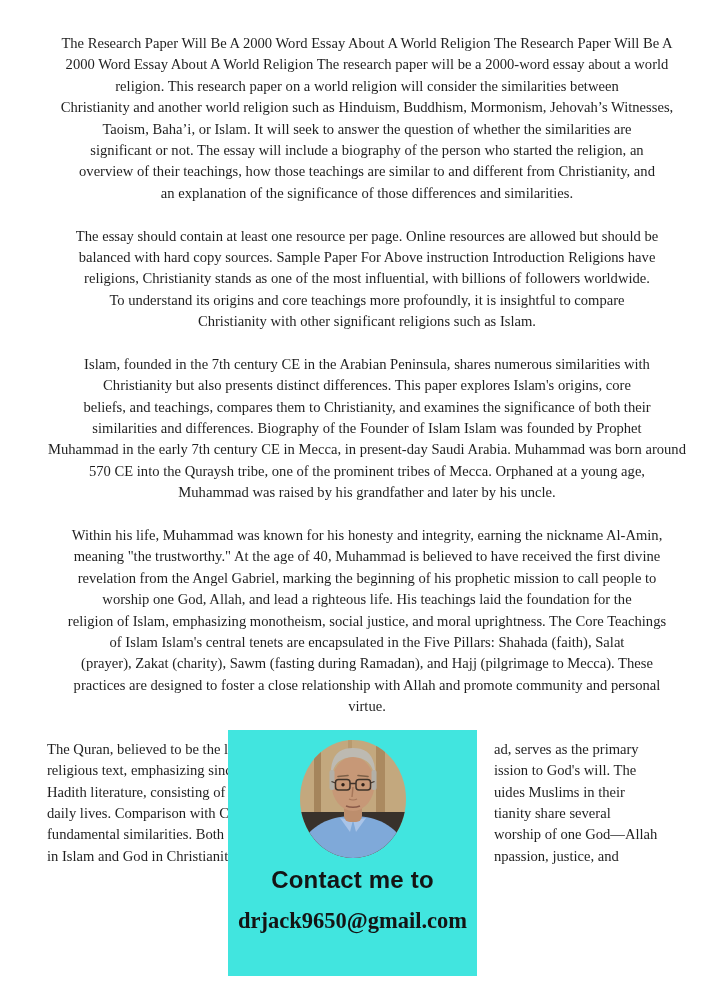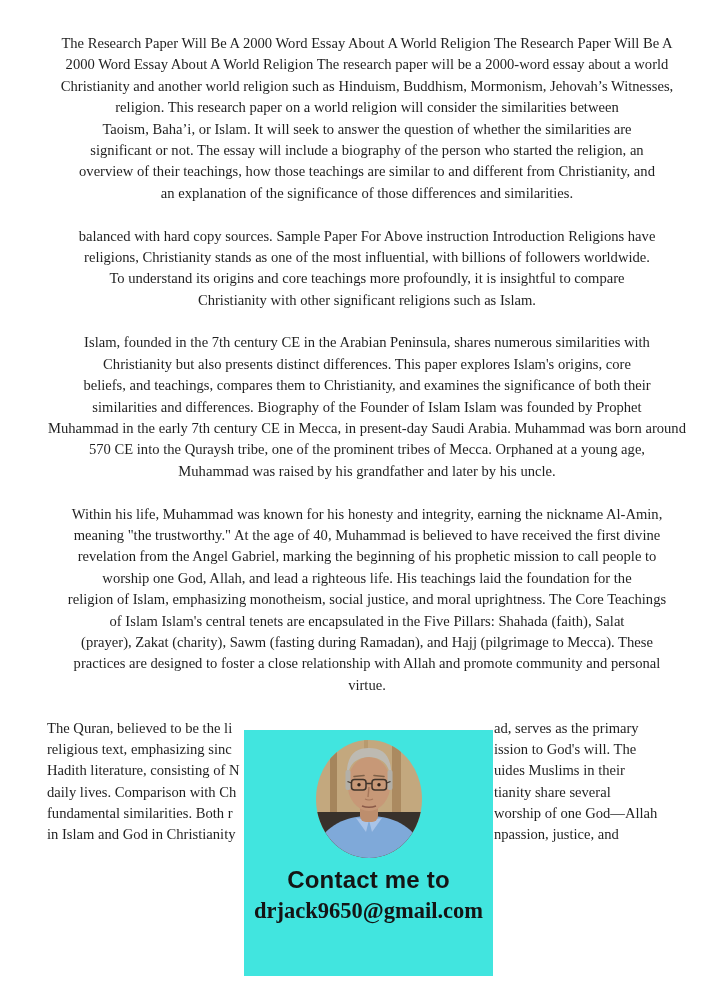--- a/index.html
+++ b/index.html
@@ -11,52 +11,53 @@
     position:absolute;left:47px;top:33px;width:640px;
     font-size:14.6px;line-height:21.4px;color:#1f1f1f;
   }
   .para{margin:0 0 21.4px 0;text-align:center;}
   .line{white-space:pre;height:21.4px;}
   .split{position:relative;}
   .frag-left{position:absolute;left:0;top:0;white-space:pre;}
   .frag-right{position:absolute;left:431px;top:0;white-space:pre;margin-left:16px;}
 
   .card{
-    position:absolute;left:244px;top:730px;width:249px;height:246px;
+    position:absolute;left:228px;top:730px;width:249px;height:246px;
     background:#41e5df;display:flex;flex-direction:column;align-items:center;
     box-sizing:border-box;
   }
   .portrait{margin-top:10px;width:106px;height:118px;display:block;}
   .card-heading{
     margin-top:7px;text-align:center;color:#141414;
     font-family:"Liberation Sans",sans-serif;font-weight:700;
     font-size:24px;line-height:30px;letter-spacing:0.2px;
   }
   .card-email{
-    margin-top:2px;color:#141414;text-align:center;
+    margin-top:12px;color:#141414;text-align:center;
     font-family:"Liberation Serif",serif;font-weight:700;font-size:22.5px;line-height:28px;
   }
 </style>
 </head>
 <body>
 
 <div class="doc">
 
   <div class="para">
     <div class="line">The Research Paper Will Be A 2000 Word Essay About A World Religion The Research Paper Will Be A</div>
     <div class="line">2000 Word Essay About A World Religion The research paper will be a 2000-word essay about a world</div>
+    <div class="line">religion. This research paper on a world religion will consider the similarities between</div>
     <div class="line">Christianity and another world religion such as Hinduism, Buddhism, Mormonism, Jehovah’s Witnesses,</div>
-    <div class="line">religion. This research paper on a world religion will consider the similarities between</div>
     <div class="line">Taoism, Baha’i, or Islam. It will seek to answer the question of whether the similarities are</div>
     <div class="line">significant or not. The essay will include a biography of the person who started the religion, an</div>
     <div class="line">overview of their teachings, how those teachings are similar to and different from Christianity, and</div>
     <div class="line">an explanation of the significance of those differences and similarities.</div>
   </div>
 
   <div class="para">
+    <div class="line">The essay should contain at least one resource per page. Online resources are allowed but should be</div>
     <div class="line">balanced with hard copy sources. Sample Paper For Above instruction Introduction Religions have</div>
     <div class="line">religions, Christianity stands as one of the most influential, with billions of followers worldwide.</div>
     <div class="line">To understand its origins and core teachings more profoundly, it is insightful to compare</div>
     <div class="line">Christianity with other significant religions such as Islam.</div>
   </div>
 
   <div class="para">
     <div class="line">Islam, founded in the 7th century CE in the Arabian Peninsula, shares numerous similarities with</div>
     <div class="line">Christianity but also presents distinct differences. This paper explores Islam's origins, core</div>
     <div class="line">beliefs, and teachings, compares them to Christianity, and examines the significance of both their</div>

